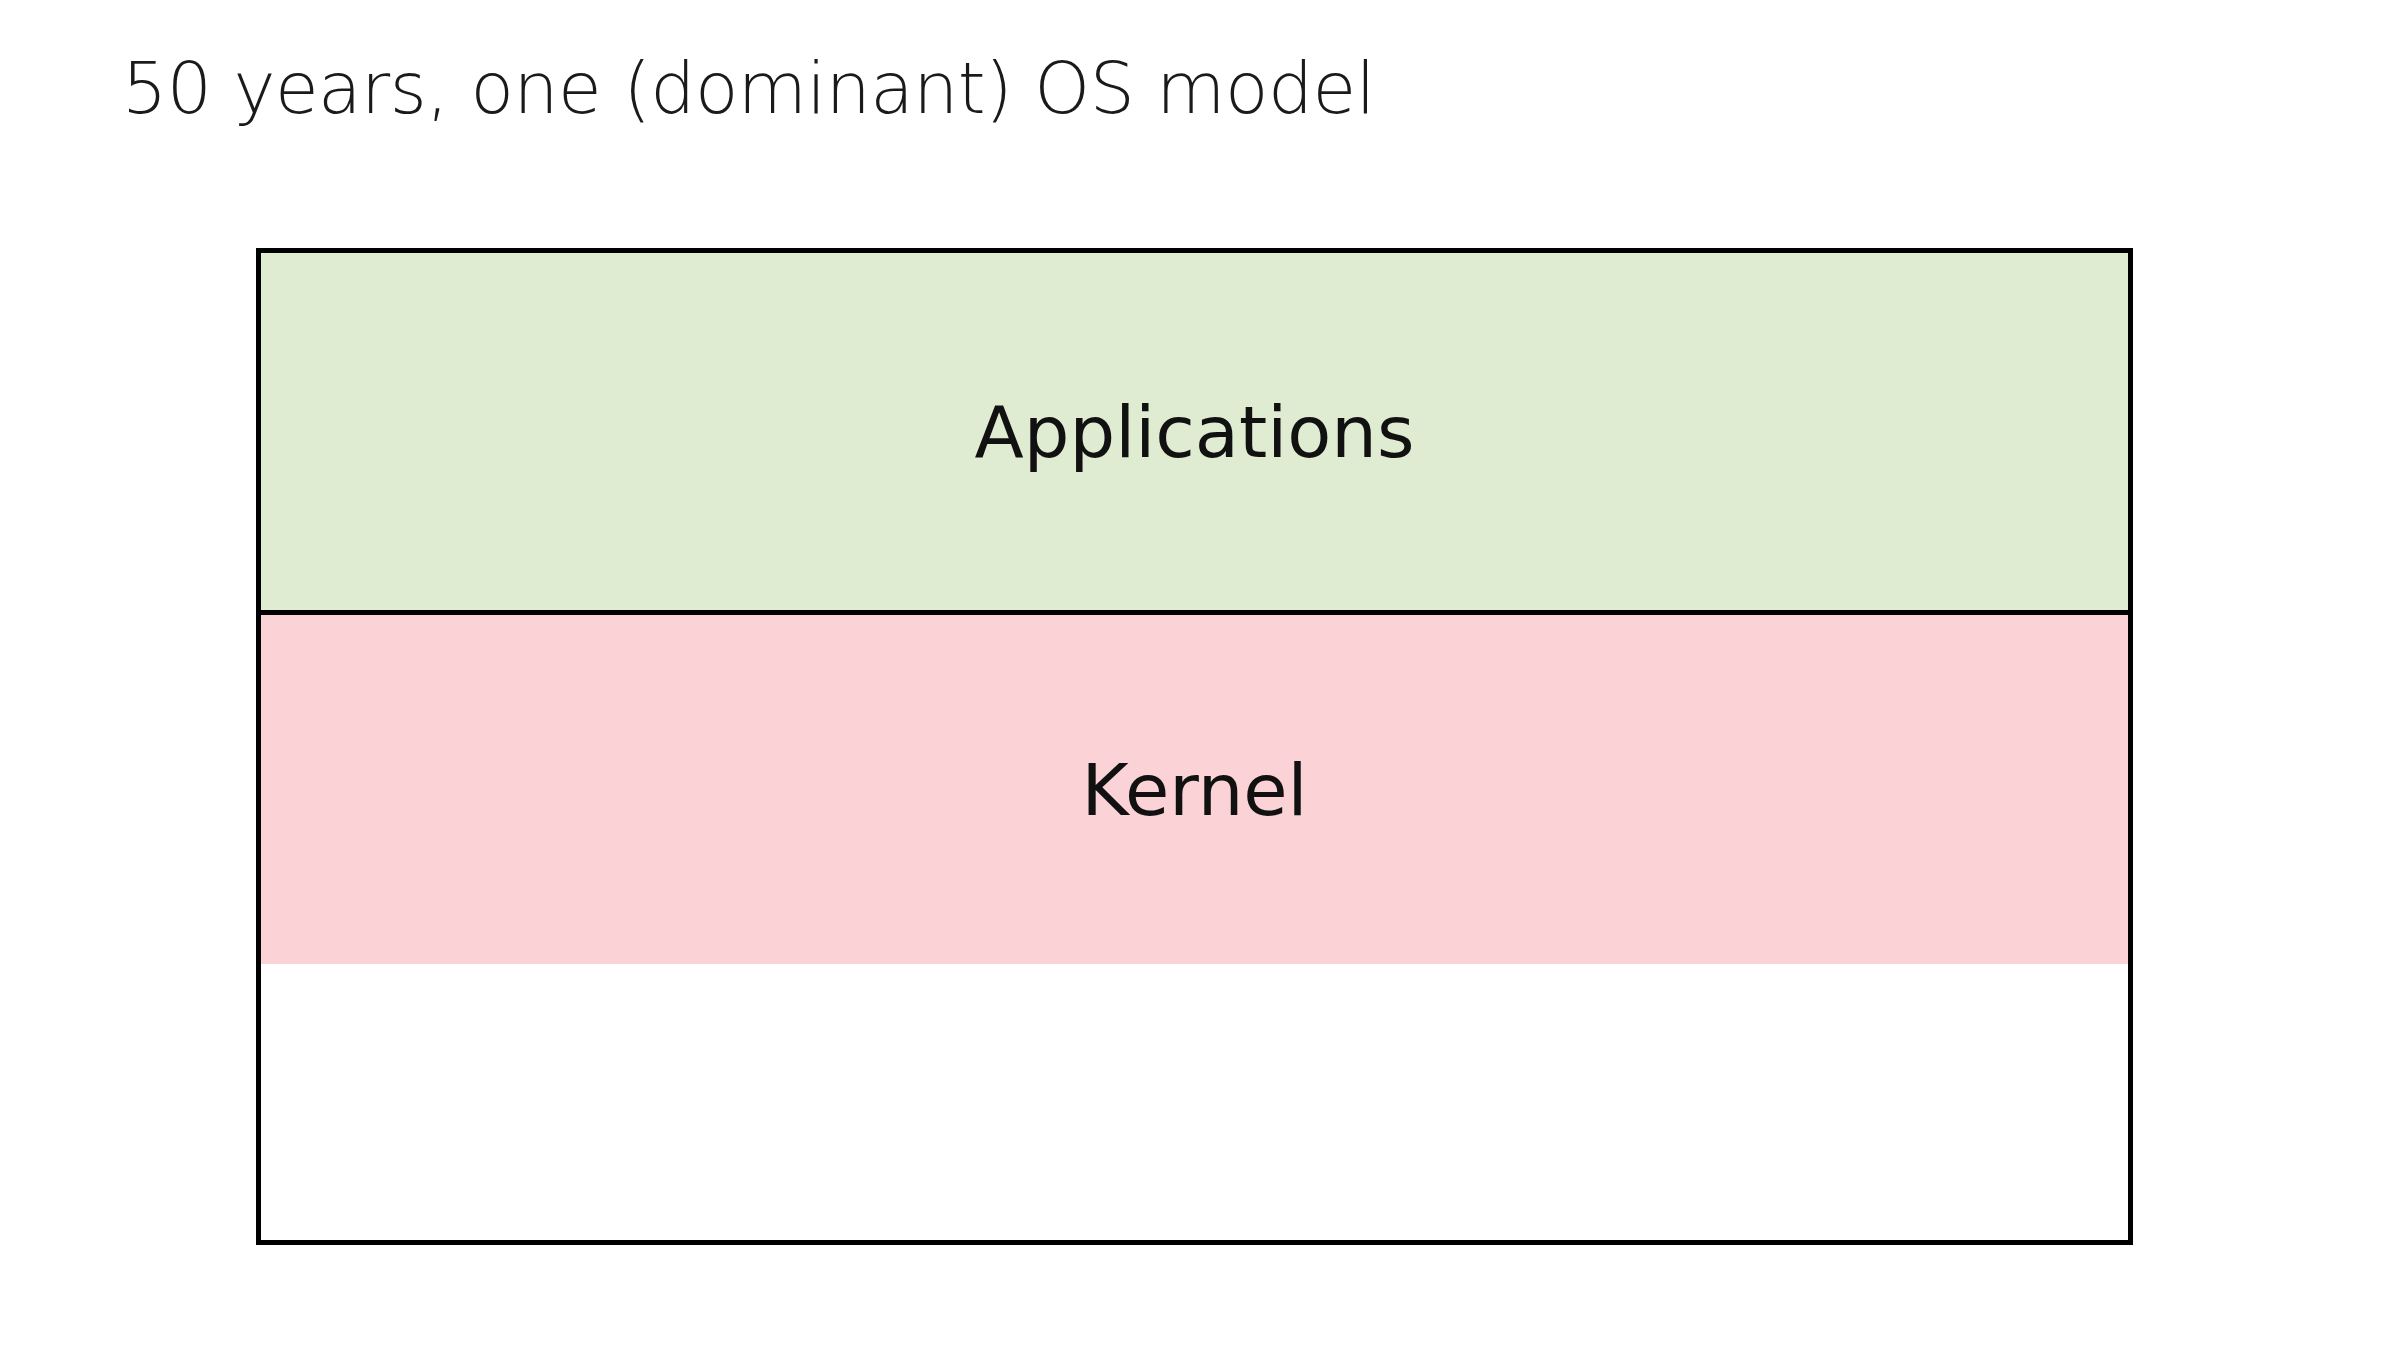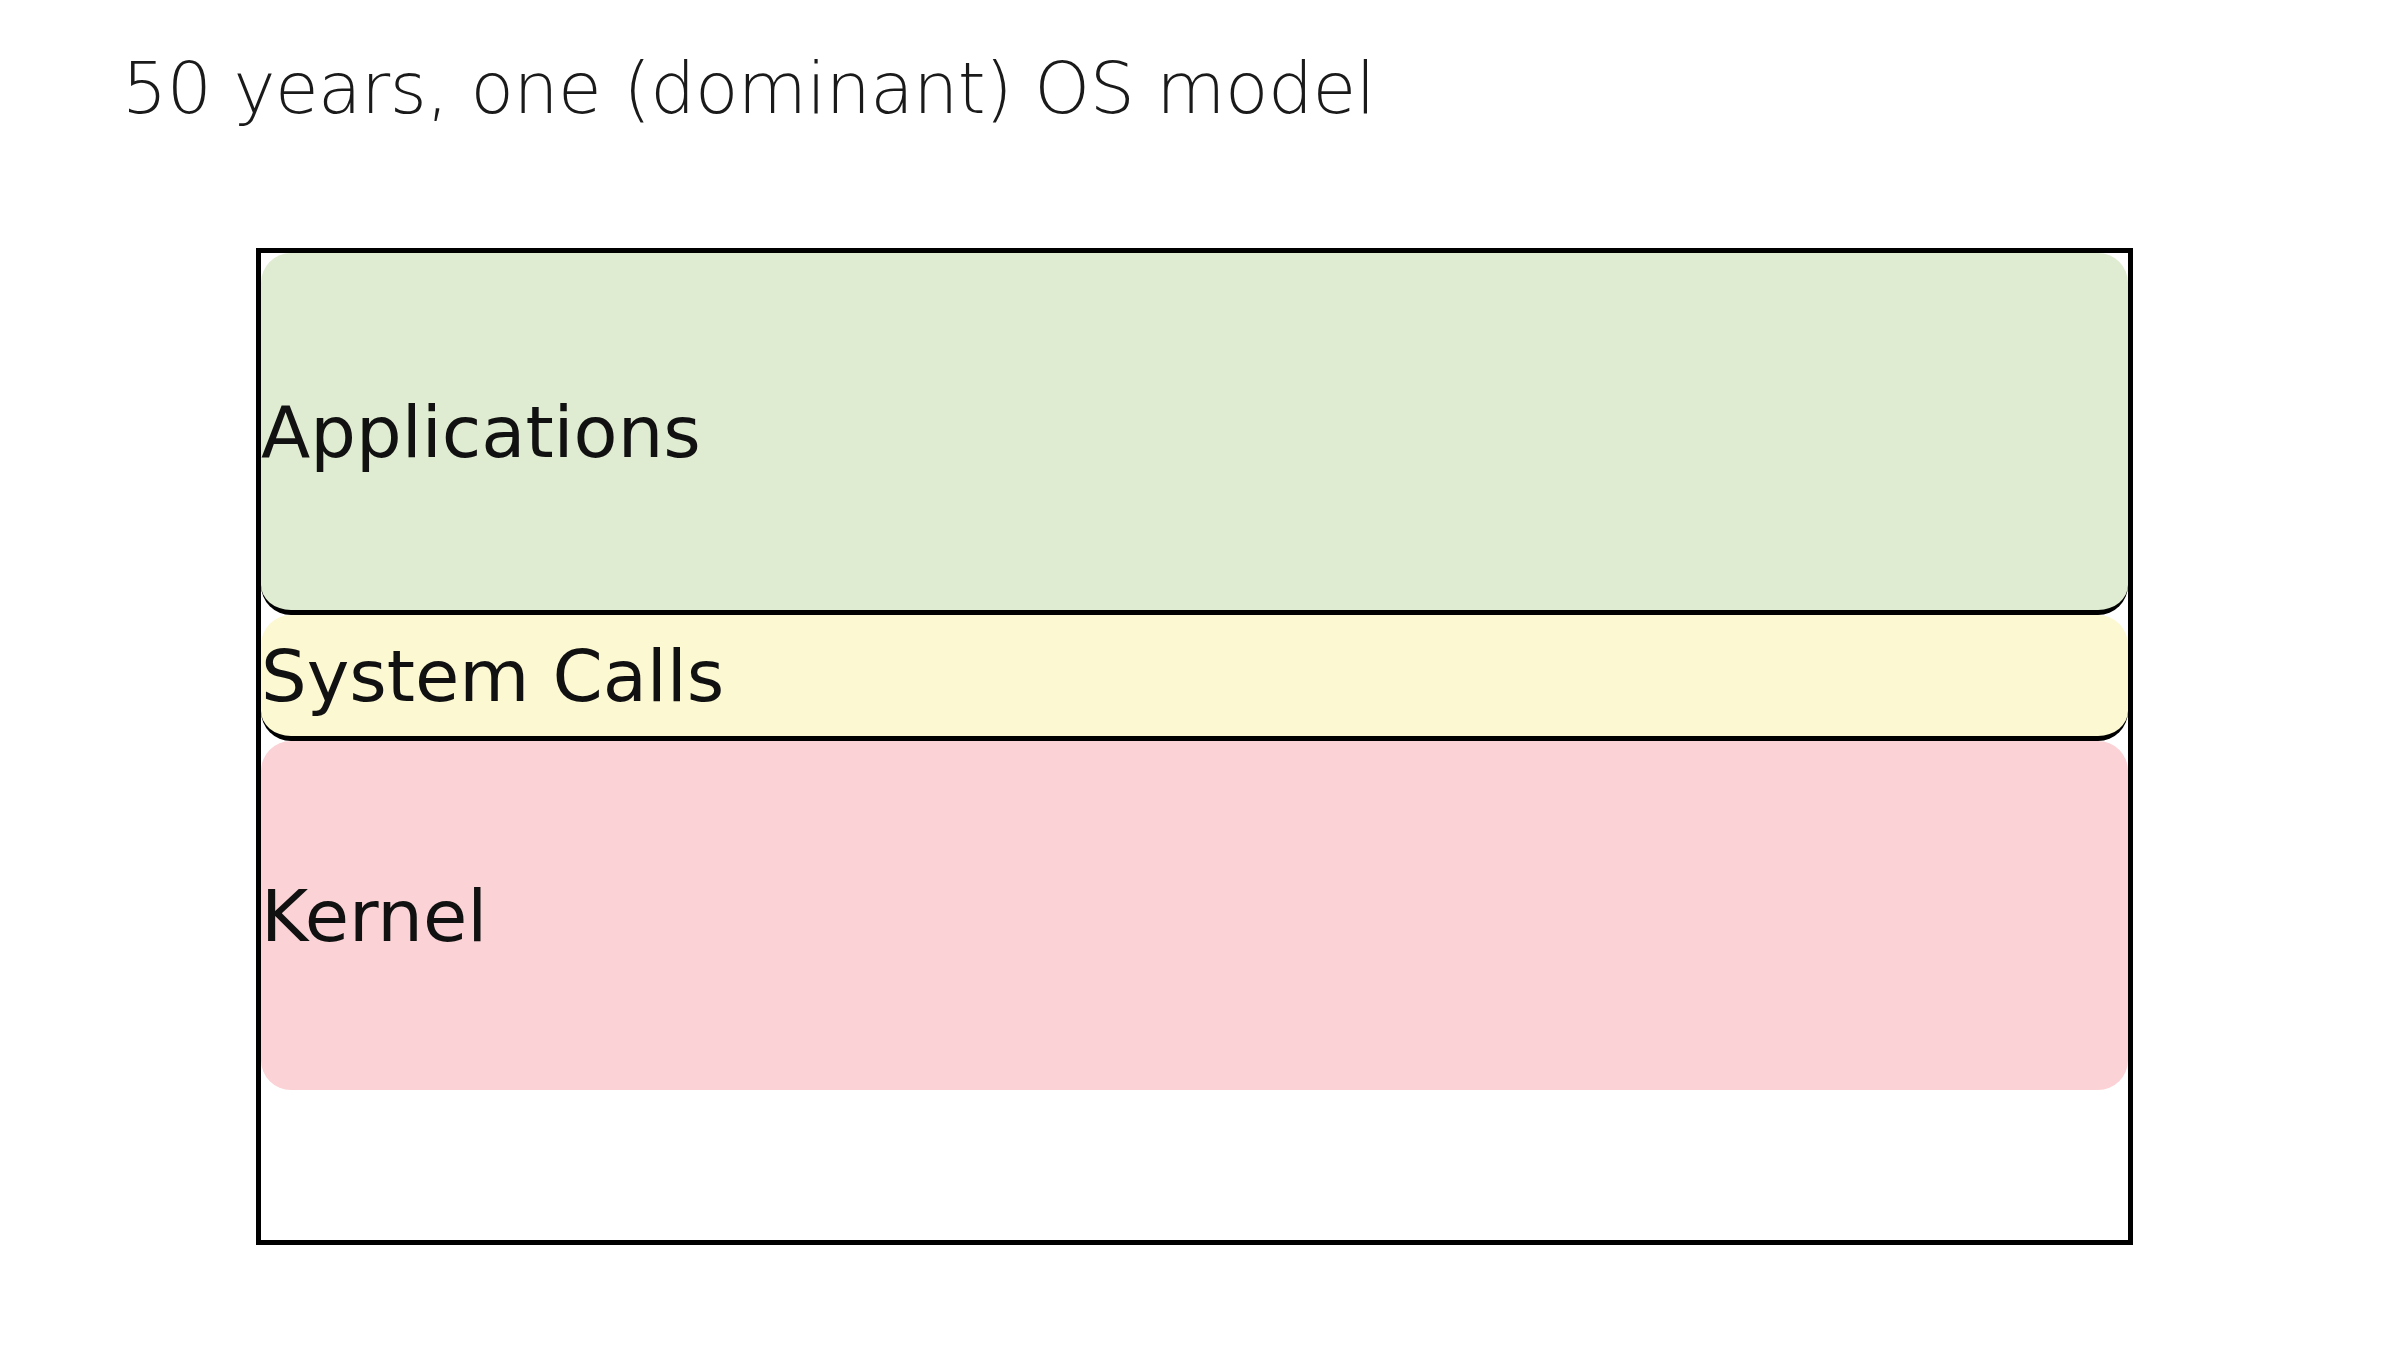--- a/index.html
+++ b/index.html
@@ -50,23 +50,23 @@
     flex-direction: column;
     border: 5px solid #000000;
     background: #ffffff;
   }
 
   .layer {
     position: relative;
     box-sizing: border-box;
     display: flex;
     align-items: center;
+    justify-content: center;
     border-bottom: 5px solid #000000;
     overflow: hidden;
-    border-radius: 30px;
   }
   .layer:last-child {
     border-bottom: none;
   }
 
   .layer-label {
     font-family: "DejaVu Sans", "Liberation Sans", sans-serif;
     font-weight: 400;
     font-size: 72px;
     line-height: 1;
@@ -88,23 +88,20 @@
 <div class="slide" style="background: rgb(255, 255, 255);">
 
   <div class="slide-title" style="color: rgb(26, 26, 26);">50 years, one (dominant) OS model</div>
 
   <div class="stack" style="border-color: rgb(0, 0, 0);">
 
     <div class="layer layer-applications" style="background: rgb(223, 236, 209); border-bottom-color: rgb(0, 0, 0);">
       <span class="layer-label">Applications</span>
     </div>
 
-    <div class="layer layer-syscalls" style="background: rgb(252, 248, 210); border-bottom-color: rgb(0, 0, 0);">
-      <span class="layer-label">System Calls</span>
-    </div>
 
     <div class="layer layer-kernel" style="background: rgb(251, 210, 213); border-bottom-color: rgb(0, 0, 0);">
       <span class="layer-label">Kernel</span>
     </div>
 
 
   </div>
 
 </div>
 

